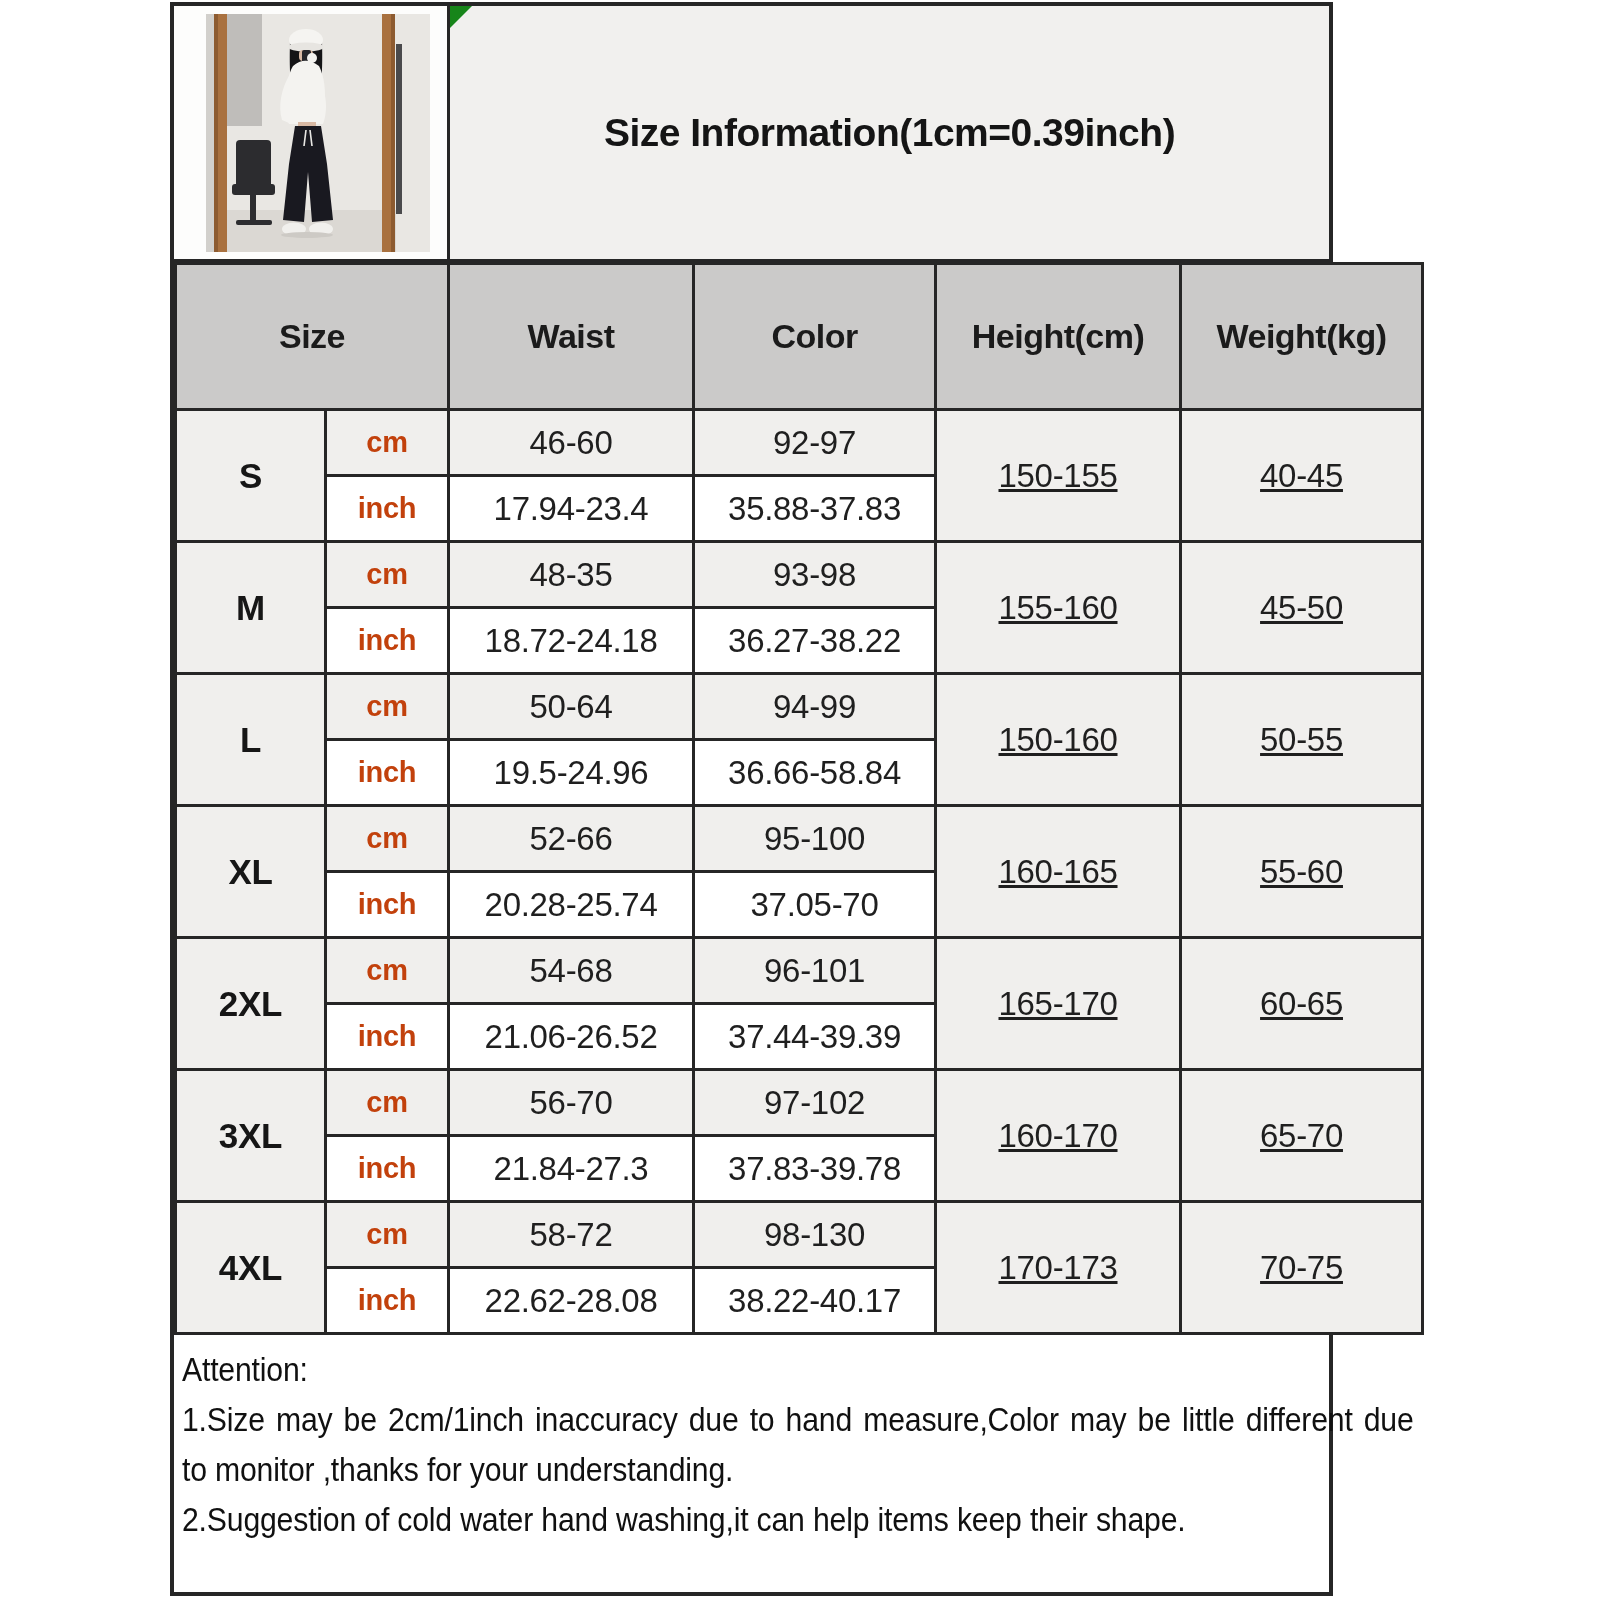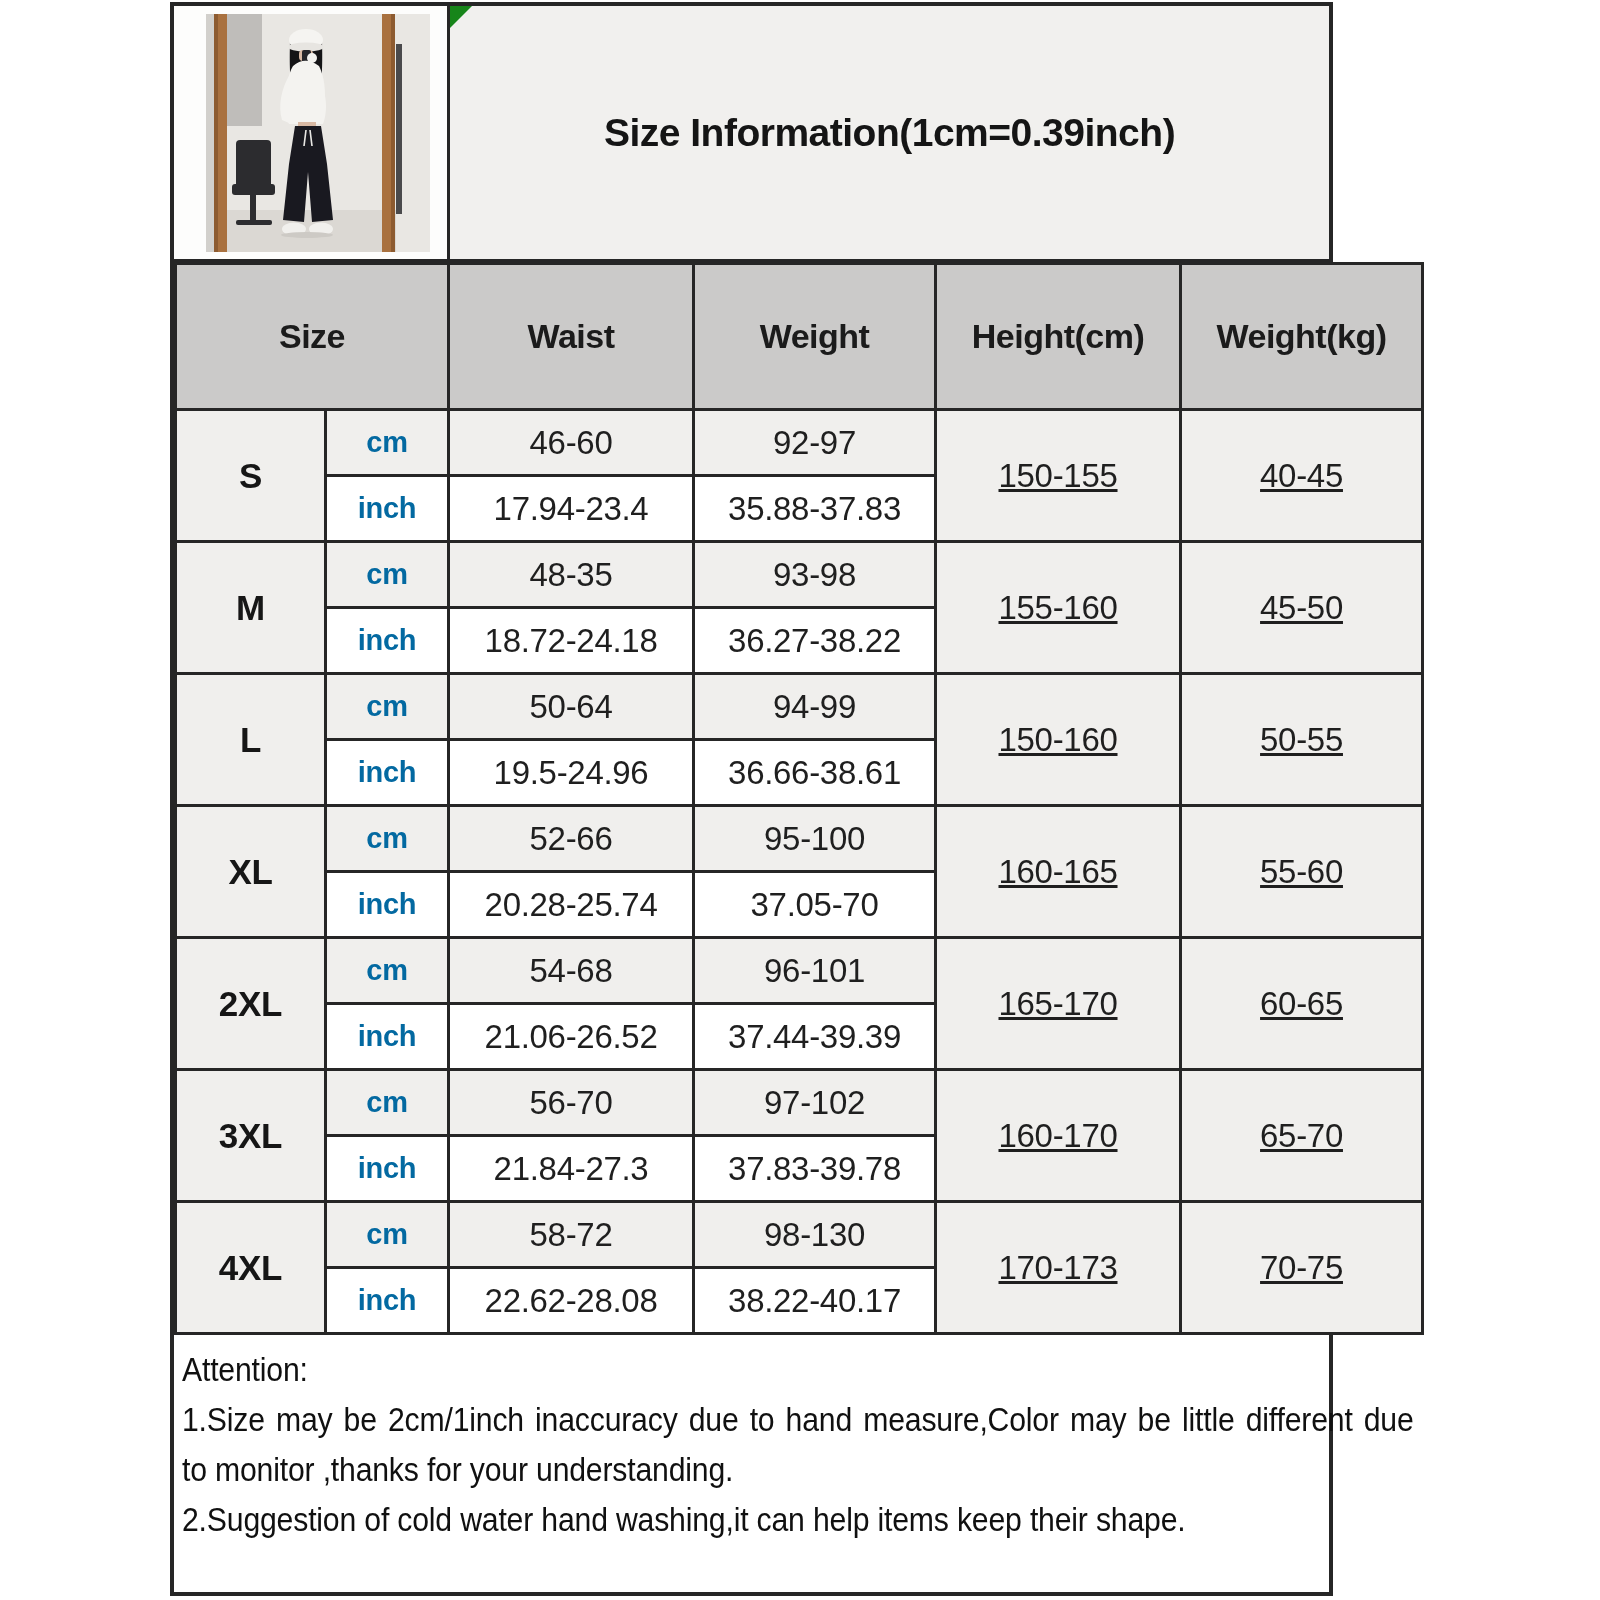--- a/index.html
+++ b/index.html
@@ -13,21 +13,21 @@
   .title-cell{flex:1;background:#f1f0ee;position:relative;display:flex;align-items:center;justify-content:center;}
   .corner-marker{position:absolute;left:0;top:0;width:0;height:0;
     border-top:22px solid #17851a;border-right:22px solid transparent;}
   .title{font-size:39px;font-weight:bold;color:#151515;letter-spacing:-0.5px;}
   
   table{border-collapse:collapse;table-layout:fixed;width:100%;flex:0 0 auto;}
   td,th{border:3px solid #262626;text-align:center;vertical-align:middle;padding:0;overflow:hidden;}
   th{height:143px;background:#cbcac9;font-size:34px;font-weight:bold;color:#1b1b1b;letter-spacing:-0.5px;text-align:center;}
   td{height:63px;font-size:33px;color:#1f1f1f;letter-spacing:-0.3px;}
   td.size-label{background:#d7d6d4;font-weight:bold;font-size:35px;color:#161616;}
-  td.unit{font-weight:bold;font-size:29px;color:#0369a1;}
+  td.unit{font-weight:bold;font-size:29px;color:#c2410c;}
   tr.row-cm td{background:#f0efed;}
   tr.row-inch td{background:#ffffff;}
   td.merged{background:#f0efed;text-decoration:underline;}
   
   .attention{flex:1;background:#ffffff;padding:10px 12px 0 8px;box-sizing:border-box;}
   .attn-lines{font-size:33px;line-height:50px;color:#101010;width:1346px;
     transform:scaleX(0.915);transform-origin:0 0;letter-spacing:-0.2px;}
   .attn-line{white-space:nowrap;}
   .attn-line.just{white-space:normal;text-align:justify;text-align-last:justify;}
   
@@ -93,21 +93,21 @@
         <col style="width:123px">
         <col style="width:245px">
       <col style="width:242px">
         <col style="width:245px">
         <col style="width:242px">
     </colgroup>
     <tbody>
       <tr>
         <th colspan="2">Size</th>
         <th>Waist</th>
-        <th>Weight</th>
+        <th>Color</th>
         <th>Height(cm)</th>
         <th>Weight(kg)</th>
       </tr>
 
       <tr class="row-cm">
         <td class="size-label" rowspan="2">S</td>
         <td class="unit">cm</td>
         <td>46-60</td>
         <td>92-97</td>
         <td class="merged" rowspan="2">150-155</td>
@@ -137,21 +137,21 @@
         <td class="size-label" rowspan="2">L</td>
         <td class="unit">cm</td>
         <td>50-64</td>
         <td>94-99</td>
         <td class="merged" rowspan="2">150-160</td>
         <td class="merged" rowspan="2">50-55</td>
       </tr>
       <tr class="row-inch">
         <td class="unit">inch</td>
         <td>19.5-24.96</td>
-        <td>36.66-38.61</td>
+        <td>36.66-58.84</td>
       </tr>
 
       <tr class="row-cm">
         <td class="size-label" rowspan="2">XL</td>
         <td class="unit">cm</td>
         <td>52-66</td>
         <td>95-100</td>
         <td class="merged" rowspan="2">160-165</td>
         <td class="merged" rowspan="2">55-60</td>
       </tr>

